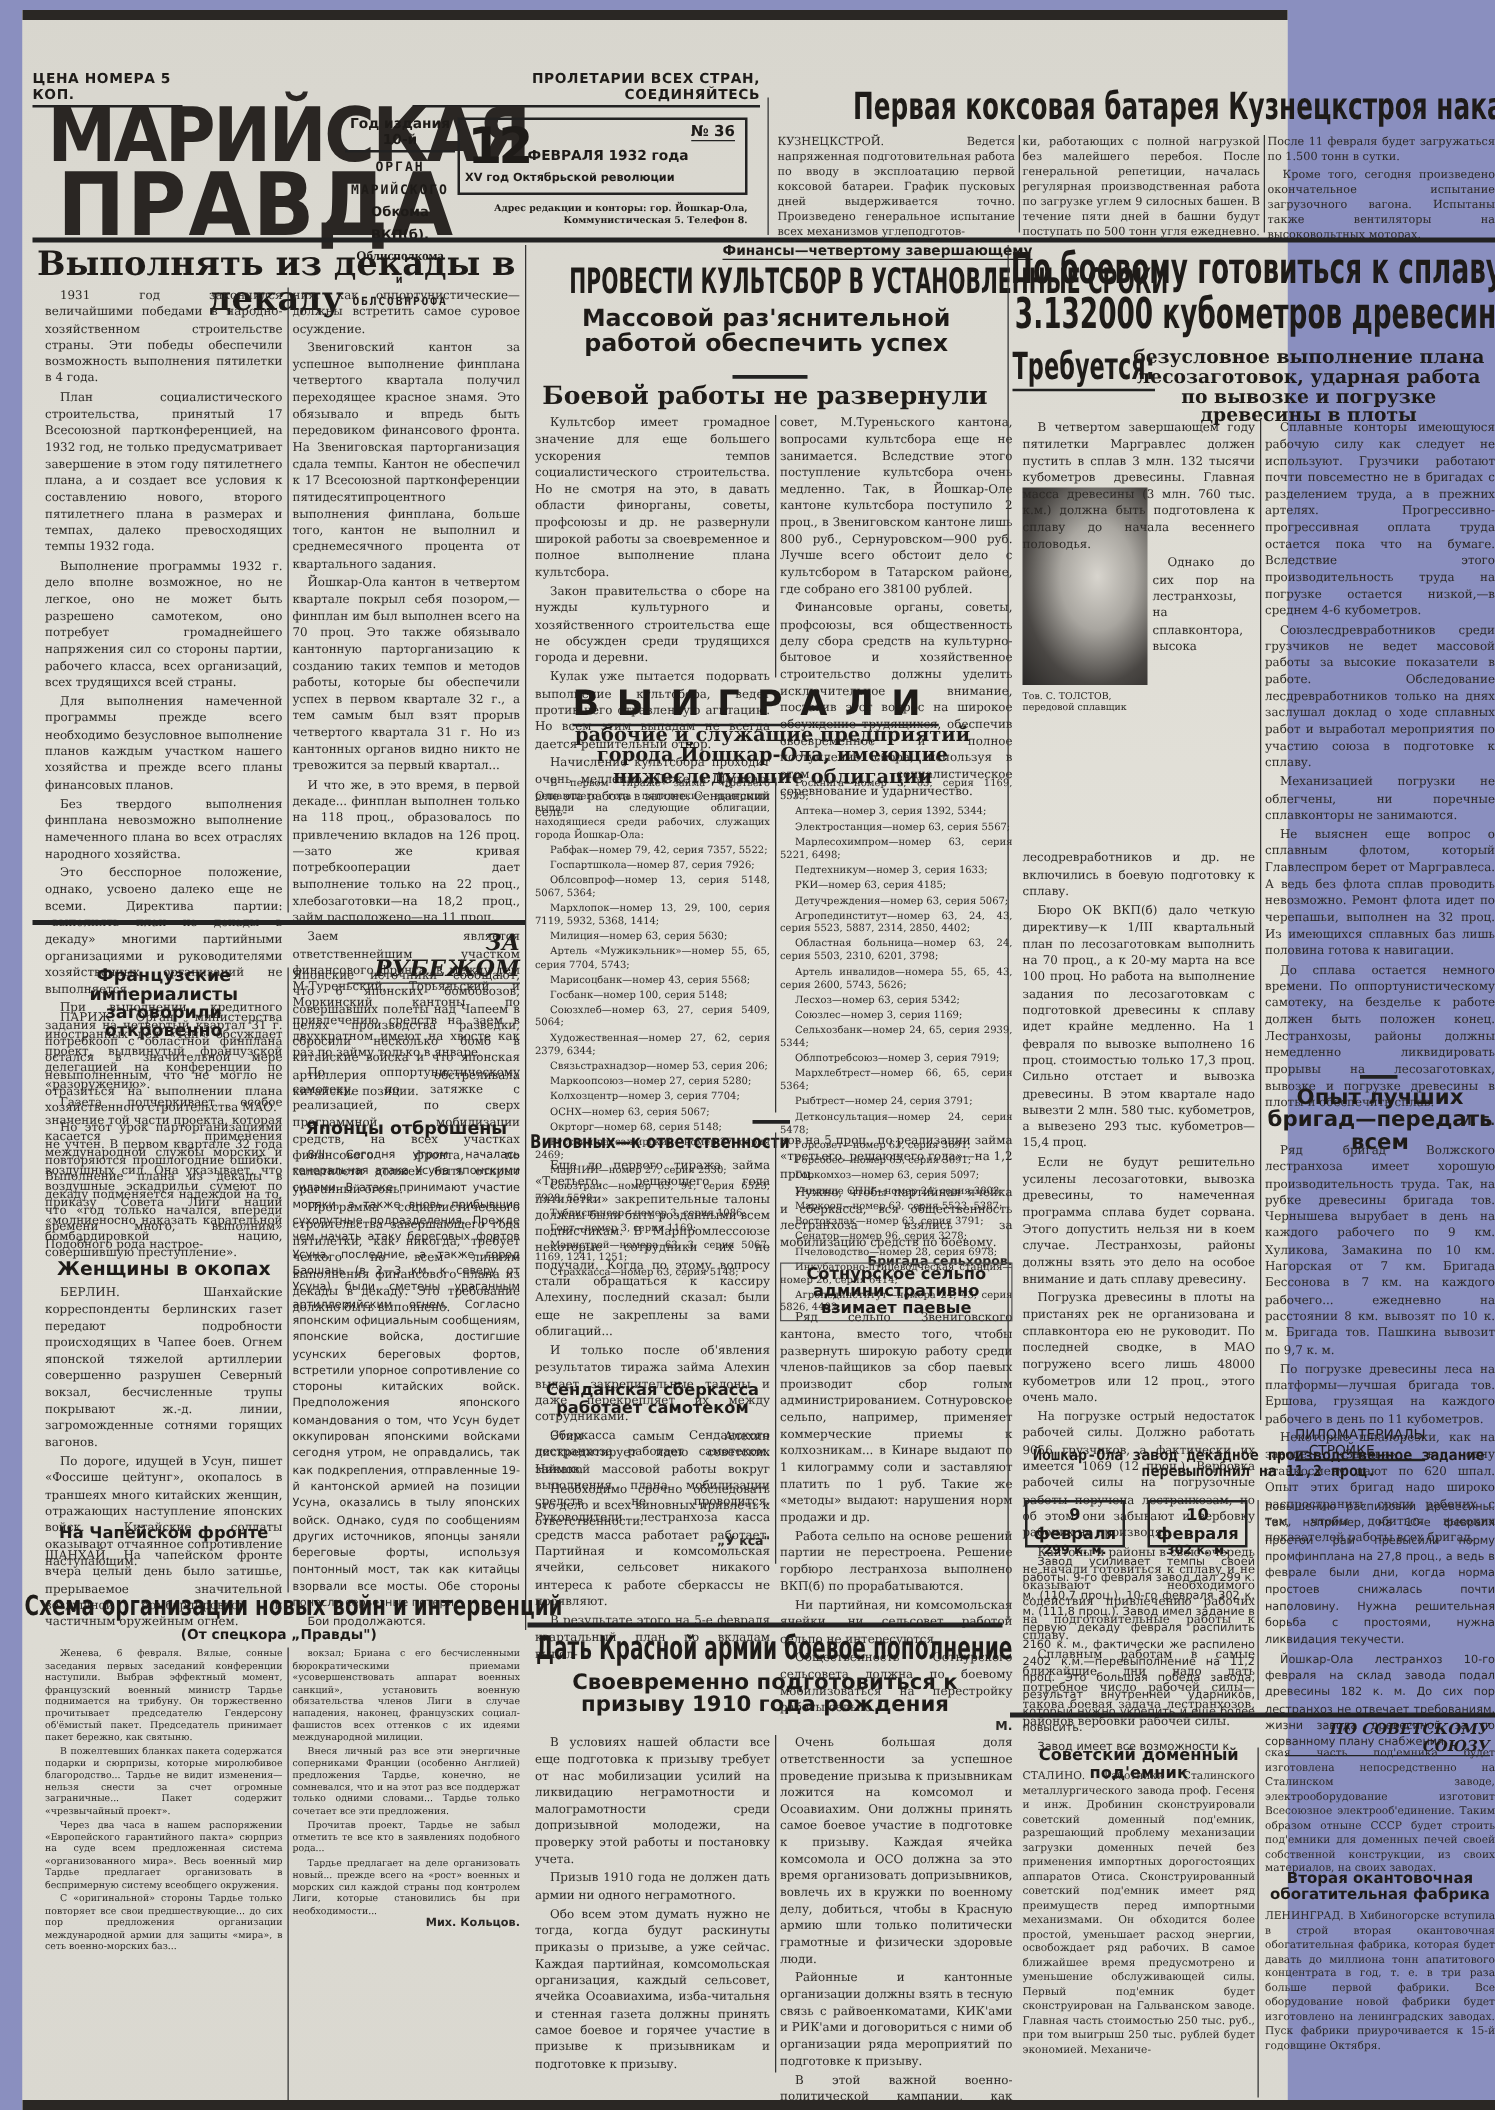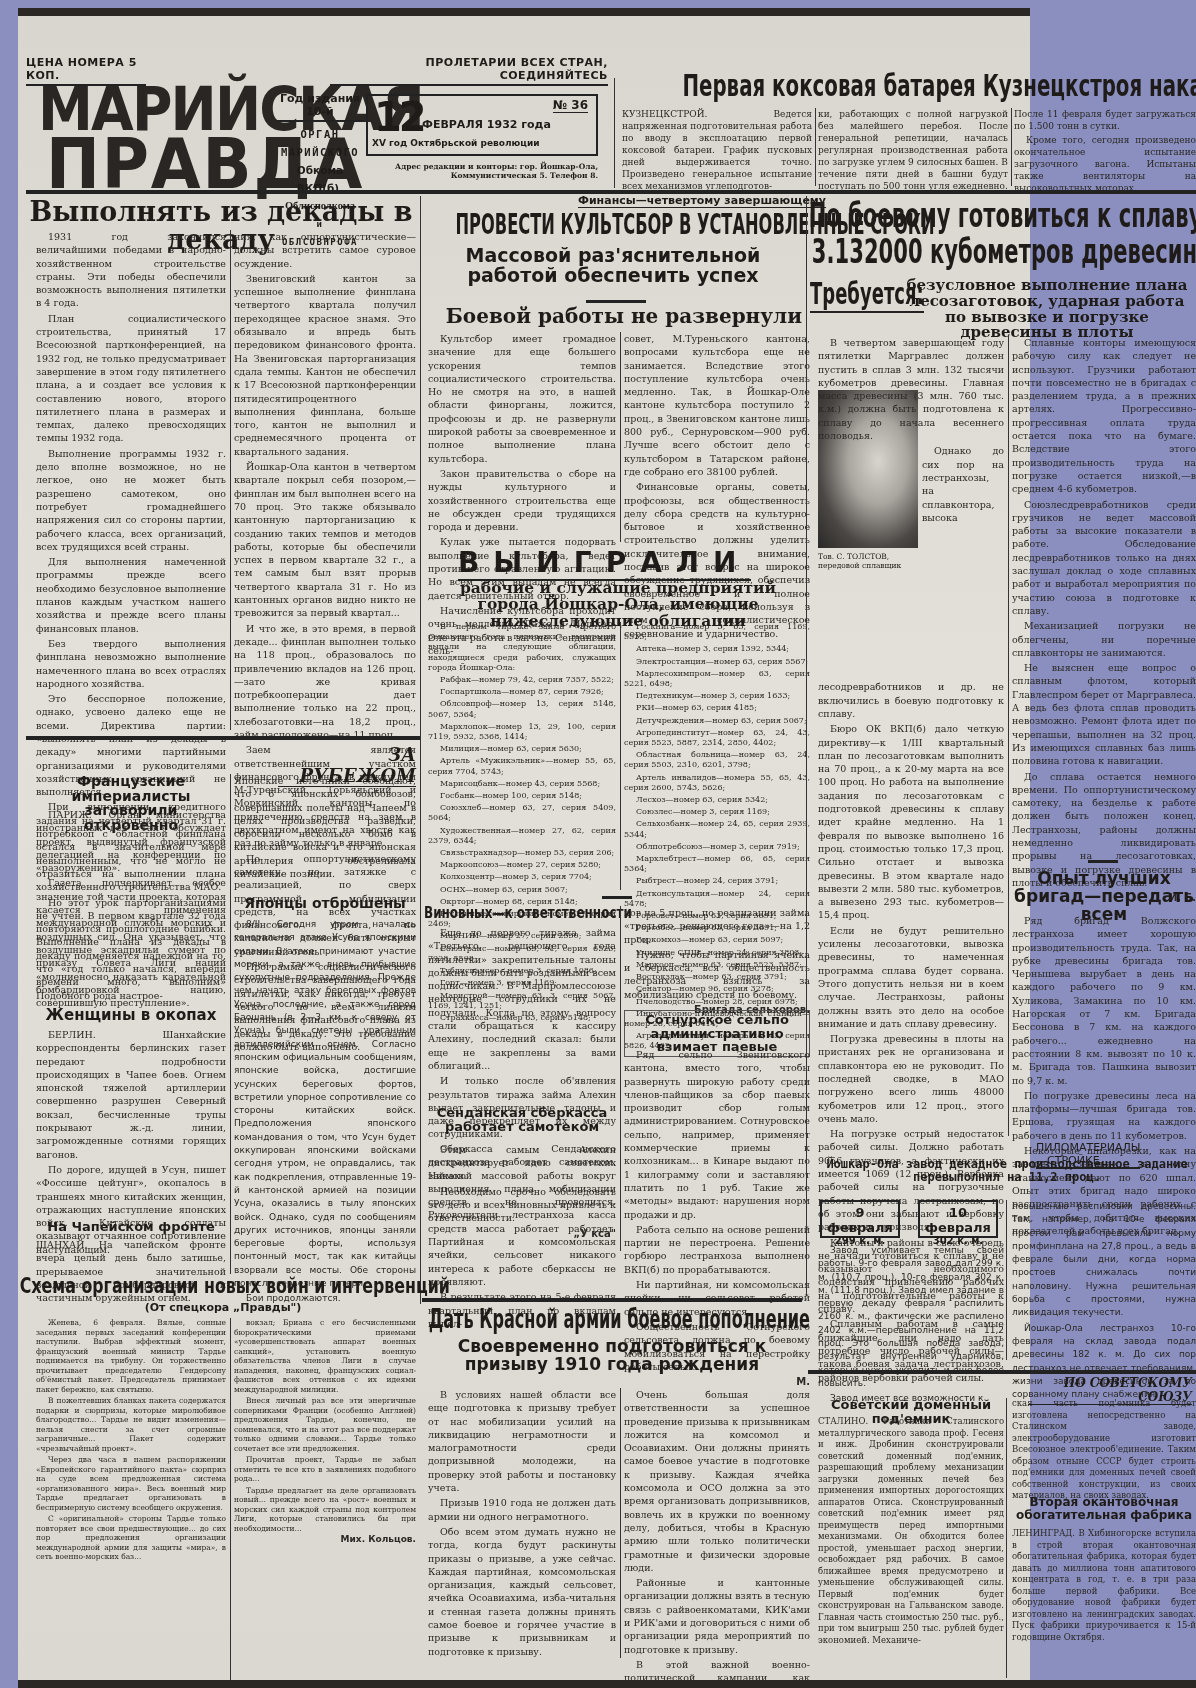--- a/index.html
+++ b/index.html
@@ -95,23 +95,23 @@
     <p>По оппортунистическому самотеку, по затяжке с реализацией, по сверх программной мобилизации средств, на всех участках финансового фронта, по халатности должен быть открыт ураганный огонь.</p>
     <p>Программа социалистического строительства завершающего года пятилетки, как никогда, требует четкого по всем линиям выполнения финансового плана из декады в декаду. Это требование должно быть выполнено.</p>
   </div>
 
   <div class="vrule" style="left:402px;top:188px;height:1108px;"></div>
 
   <div class="abs" style="left:560px;top:186px;font-family:'DejaVu Sans',sans-serif;font-weight:bold;font-size:11px;border-bottom:1px solid #222;">Финансы—четвертому завершающему</div>
   <div class="abs headline" style="left:404px;top:202px;width:380px;font-size:28px;"><span class="cond" style="transform:scaleX(0.58);white-space:nowrap;margin-left:-140px;margin-right:-140px;">ПРОВЕСТИ КУЛЬТСБОР В УСТАНОВЛЕННЫЕ СРОКИ</span></div>
   <div class="abs headline" style="left:430px;top:238px;width:330px;font-size:19px;">Массовой раз'яснительной работой обеспечить успех</div>
   <div class="hrule" style="left:568px;top:292px;width:60px;height:3px;"></div>
-  <div class="abs headline" style="left:404px;top:298px;width:380px;font-size:20px;font-family:'DejaVu Serif',serif;text-align:right;">Боевой работы не развернули</div>
+  <div class="abs headline" style="left:404px;top:298px;width:380px;font-size:20px;font-family:'DejaVu Serif',serif;">Боевой работы не развернули</div>
   <div class="abs body-text" style="left:410px;top:324px;width:188px;">
-    <p>Культсбор имеет громадное значение для еще большего ускорения темпов социалистического строительства. Но не смотря на это, в нашей области финорганы, ложится, профсоюзы и др. не развернули широкой работы за своевременное и полное выполнение плана культсбора.</p>
+    <p>Культсбор имеет громадное значение для еще большего ускорения темпов социалистического строительства. Но не смотря на это, в давать области финорганы, советы, профсоюзы и др. не развернули широкой работы за своевременное и полное выполнение плана культсбора.</p>
     <p>Закон правительства о сборе на нужды культурного и хозяйственного строительства еще не обсужден среди трудящихся города и деревни.</p>
     <p>Кулак уже пытается подорвать выполнение культсбора, ведет против него отравленную агитацию. Но всем этим выпадам не всегда дается решительный отпор.</p>
     <p>Начисление культсбора проходит очень медленно. Даже в Йошкар-Оле эта работа в загоне. Сенданский сель-</p>
   </div>
   <div class="vrule" style="left:602px;top:324px;height:210px;"></div>
   <div class="abs body-text" style="left:606px;top:324px;width:186px;">
     <p style="text-indent:0;">совет, М.Туреньского кантона, вопросами культсбора еще не занимается. Вследствие этого поступление культсбора очень медленно. Так, в Йошкар-Оле кантоне культсбора поступило 2 проц., в Звениговском кантоне лишь 800 руб., Сернуровском—900 руб. Лучше всего обстоит дело с культсбором в Татарском районе, где собрано его 38100 рублей.</p>
     <p>Финансовые органы, советы, профсоюзы, вся общественность делу сбора средств на культурно-бытовое и хозяйственное строительство должны уделить исключительное внимание, поставив этот вопрос на широкое обсуждение трудящихся, обеспечив своевременное и полное поступление сбора, используя в этом социалистическое соревнование и ударничество.</p>
   </div>
 

